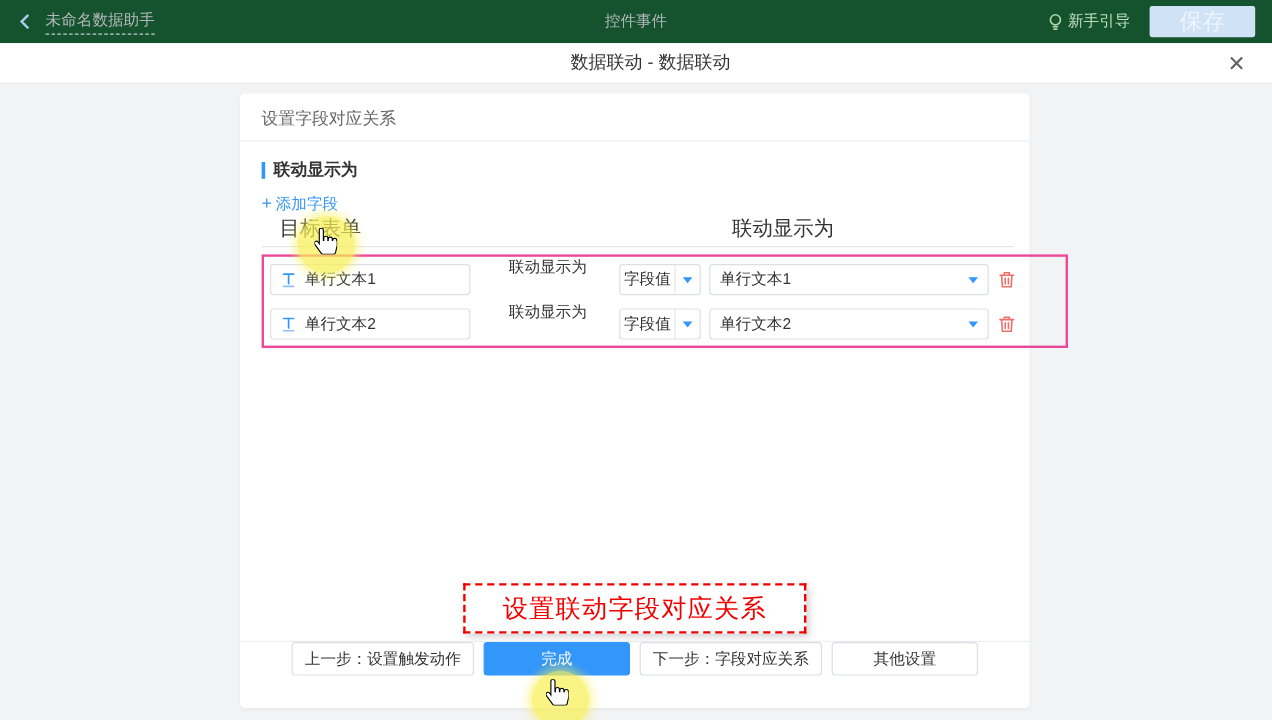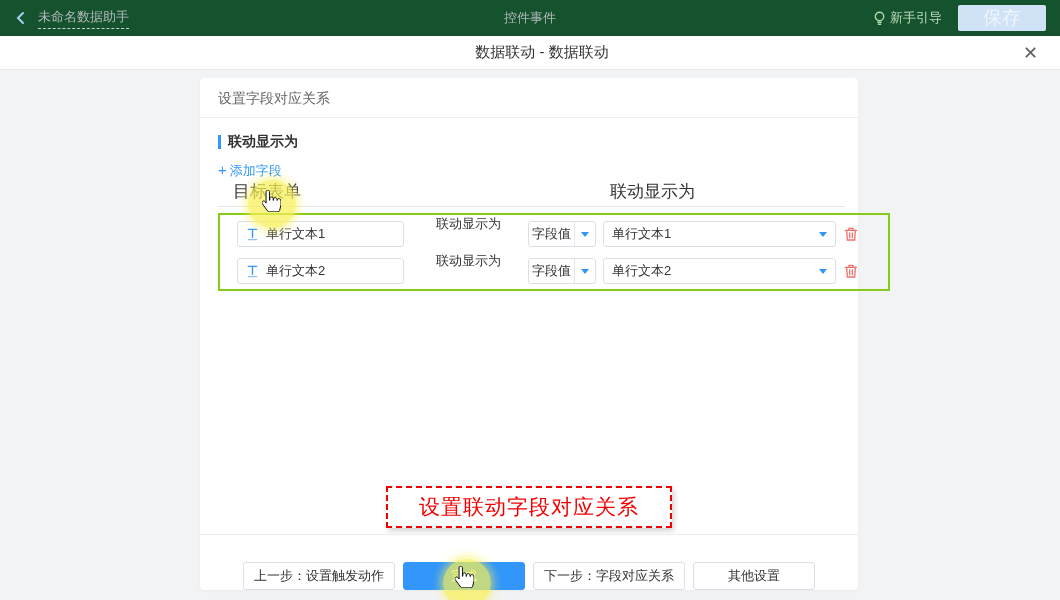--- a/index.html
+++ b/index.html
@@ -54,22 +54,22 @@
   .tip-line { margin-top:10px; font-size:13px; color:#666; }
   .tip-star { color:#f25643; margin-right:4px; }
   .add-link { margin-top:10px; font-size:13px; color:#3296fa; cursor:pointer; width:max-content; }
   .add-plus { font-size:15px; margin-right:3px; }
   .col-heads { position:relative; height:18px; font-size:17px; color:#333; }
   .col-left { position:absolute; left:15px; top:0; }
   .col-right { position:absolute; left:392px; top:0; }
   .col-divider { margin-top:8px; width:627px; border-bottom:1px solid #e4e7ea; }
   
   .map-box {
-    margin-top:6px; width:672px; height:78px; border:2px solid #84cc16;
-    padding:0 16px;
+    margin-top:6px; width:672px; height:78px; border:2px solid #ec4899;
+    padding:0 4px;
   }
   .map-row { position:relative; height:37px; }
   .map-row + .map-row { margin-top:0px; }
   .fld-input {
     position:absolute; left:1px; top:6px; width:167px; height:26px;
     border:1px solid #dcdfe6; border-radius:3px; background:#fff;
     display:flex; align-items:center; padding:0 8px; gap:7px;
   }
   .fld-input input {
     border:none; outline:none; width:120px; font-size:13px; color:#333;
@@ -99,21 +99,21 @@
     position:absolute; left:186px; top:408px; width:286px; height:42px;
     background:#fff; border:2px dashed #f20000;
     box-shadow:2px 3px 6px rgba(0,0,0,0.18);
     display:flex; align-items:center; justify-content:center;
   }
   .annotation span { color:#f20000; font-size:21px; letter-spacing:1px; }
   
   .card-footer {
     position:absolute; left:0; bottom:0; width:100%; height:56px;
     border-top:1px solid #ebeef0;
-    display:flex; align-items:flex-end; justify-content:center; gap:8px;
+    display:flex; align-items:flex-start; justify-content:center; gap:8px;
   }
   .btn {
     height:28px; background:#fff; border:1px solid #dcdfe6; border-radius:3px;
     font-size:13px; color:#333; padding:0 10px; cursor:pointer;
     font-family:inherit;
   }
   .btn.primary { background:#3296fa; border-color:#3296fa; color:#fff; width:122px; }
   .btn.wide { width:122px; }
   
   .spot {

